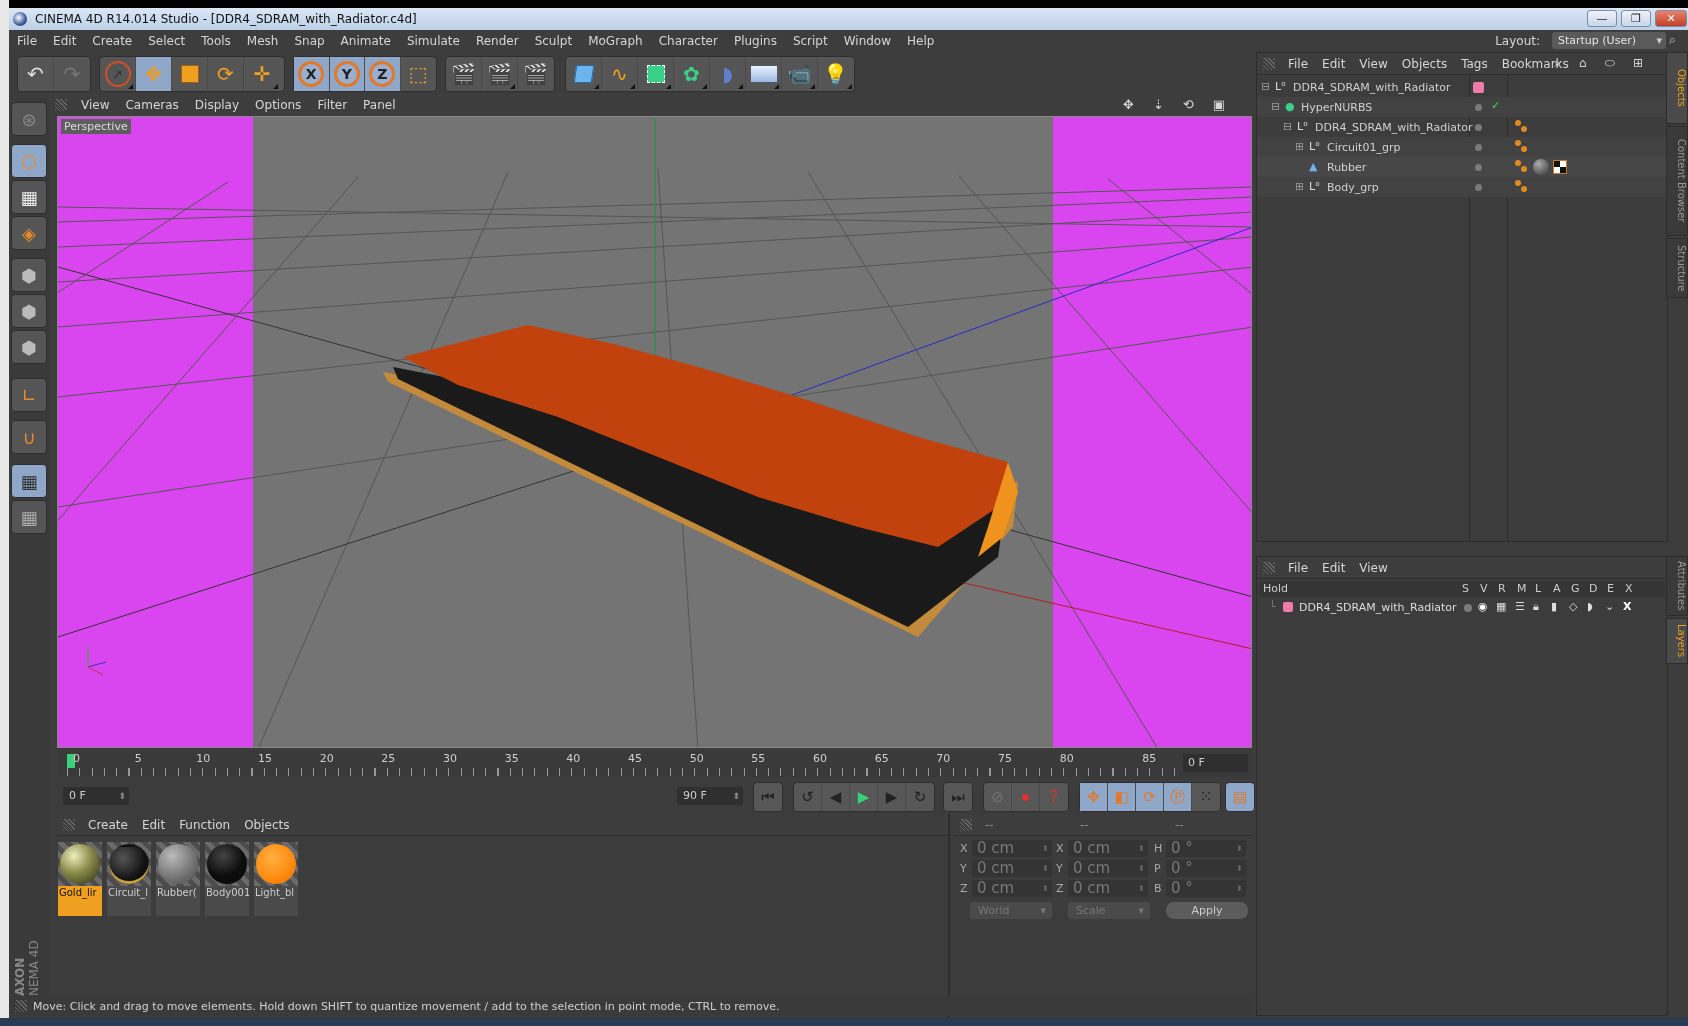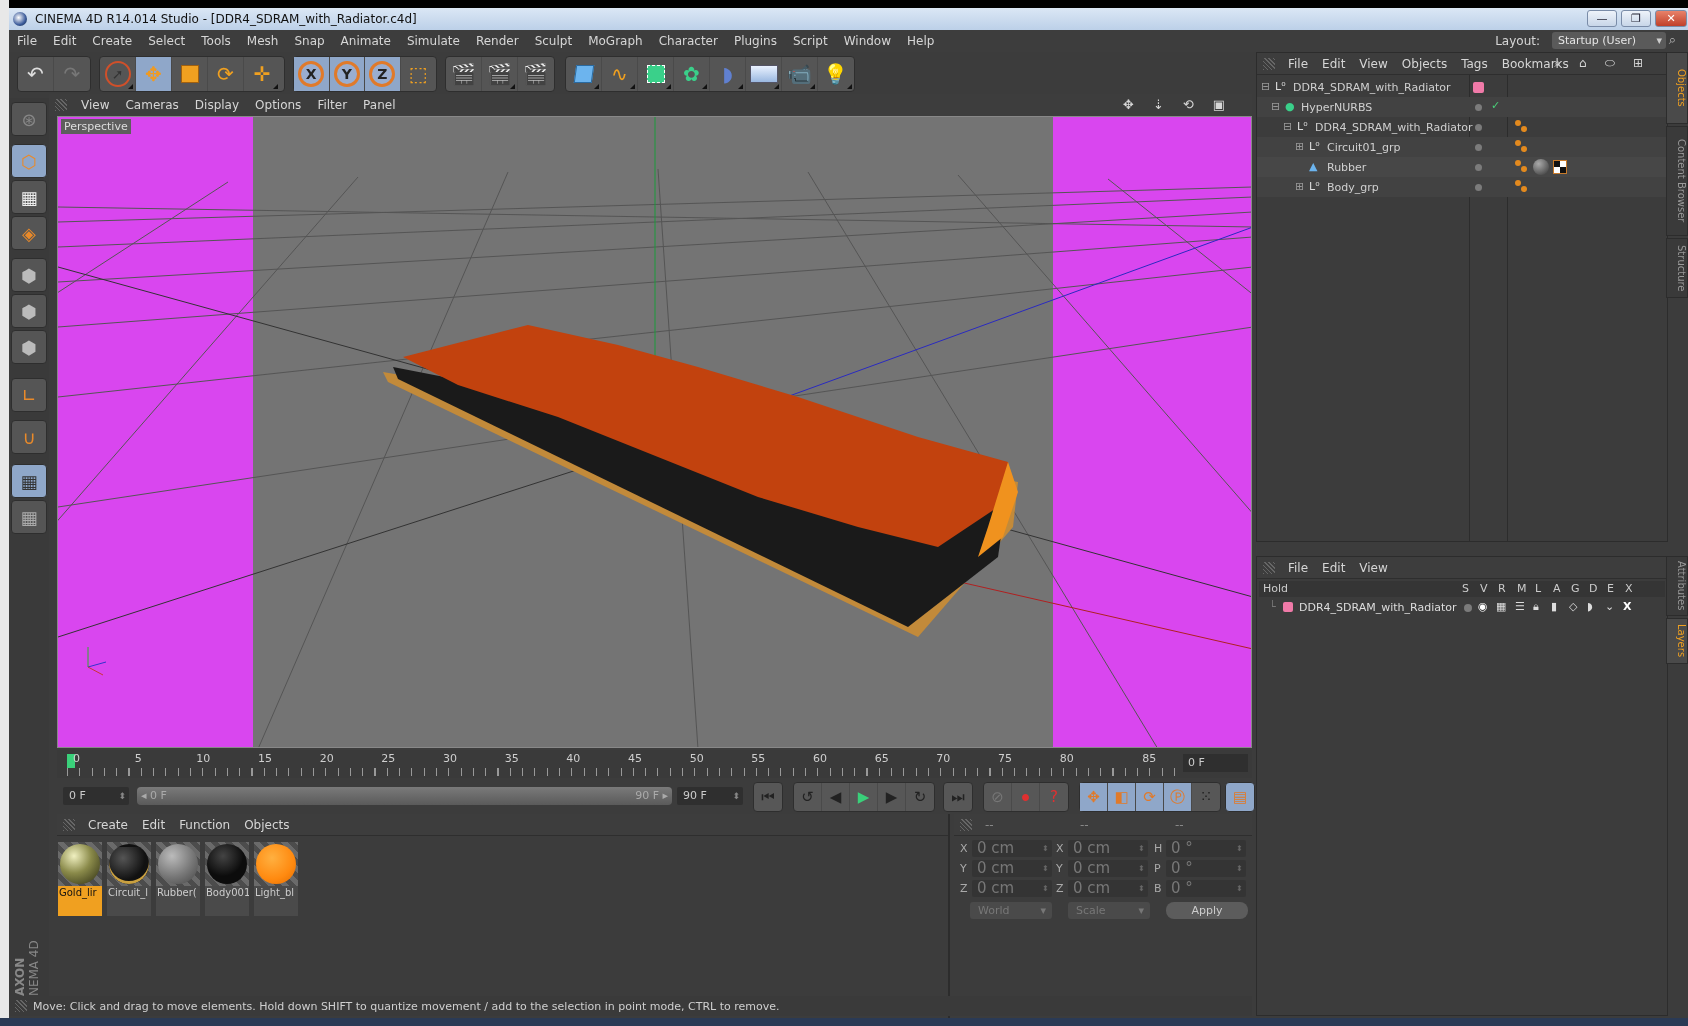--- a/index.html
+++ b/index.html
@@ -235,24 +235,20 @@
         <span class="tick-label" style="left: 931px;">75</span>
         <span class="tick-label" style="left: 992.667px;">80</span>
         <span class="tick-label" style="left: 1054.33px; margin-left: 21px;">85</span>
         <span class="tick-label" style="left: 1116px;">90</span>
       </div>
     <div id="frame-current">0 F</div>
   </div>
 
   <div id="transport" class="abs">
     <div class="field" style="left:6px;top:7px;width:66px">0 F</div>
-    <div id="range-slider">
-      <span style="position:absolute;left:4px">◂ <span>0 F</span></span>
-      <span style="position:absolute;right:4px"><span>90 F</span> ▸</span>
-    </div>
     <div class="field" style="left:620px;top:7px;width:66px">90 F</div>
     <div class="pgroup" style="left:696px;width:30px">
         <div class="pb" style="border:none">⏮</div>
       </div>
     <div class="pgroup" style="left:736px;width:142px">
       <div class="pb">↺</div>
       <div class="pb">◀</div>
       <div class="pb" style="color:#3ad07a">▶</div>
       <div class="pb">▶</div>
       <div class="pb" style="border:none">↻</div>

